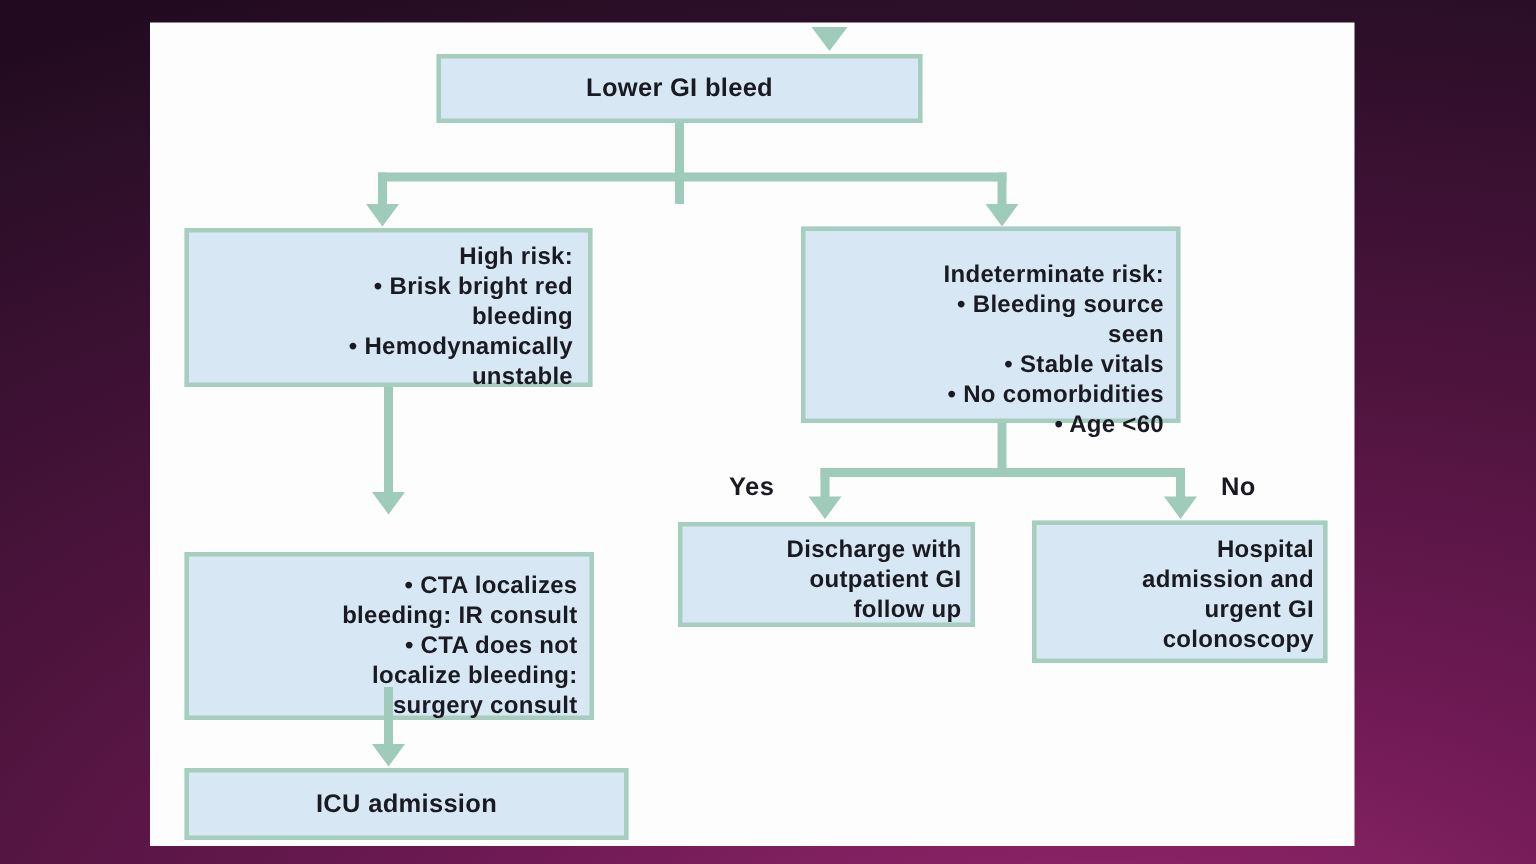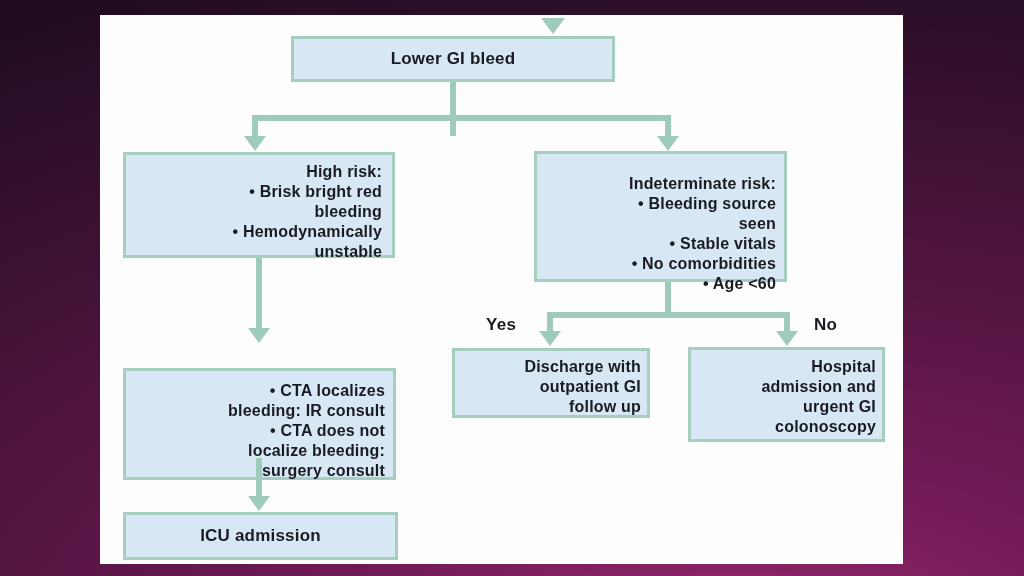--- a/index.html
+++ b/index.html
@@ -81,21 +81,21 @@
     <span class="node-text">• CTA localizes
    bleeding: IR consult
 • CTA does not
    localize bleeding:
    surgery consult</span>
   </div>
 
   <div class="seg" style="left:156px;top:443px;width:6px;height:40px;"></div>
   <div class="arrowhead" style="left:148px;top:481px;"></div>
 
-  <div class="node centered" style="left:23px;top:497px;width:275px;height:48px;">
+  <div class="node centered" style="left:23px;top:497px;width:296px;height:48px;">
     <span class="node-text">ICU admission</span>
   </div>
 
   <div class="seg" style="left:565px;top:267px;width:6px;height:36px;"></div>
   <div class="seg" style="left:447px;top:297px;width:243px;height:6px;"></div>
 
   <div class="seg" style="left:447px;top:297px;width:6px;height:21px;"></div>
   <div class="arrowhead" style="left:439px;top:316px;"></div>
 
   <div class="seg" style="left:684px;top:297px;width:6px;height:21px;"></div>

